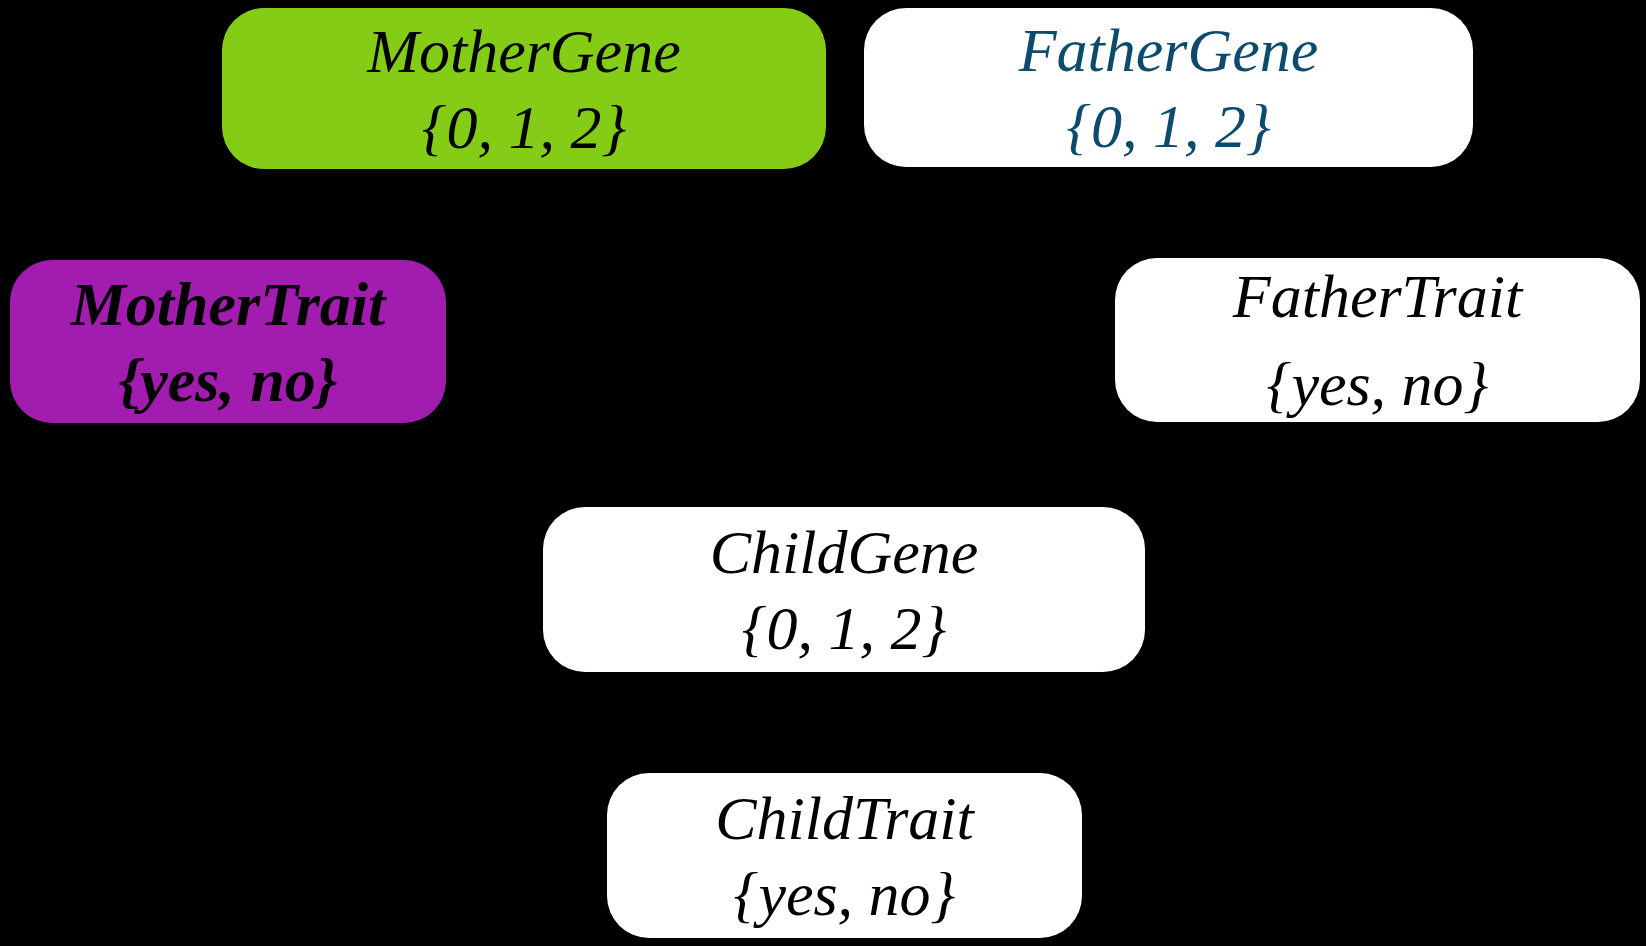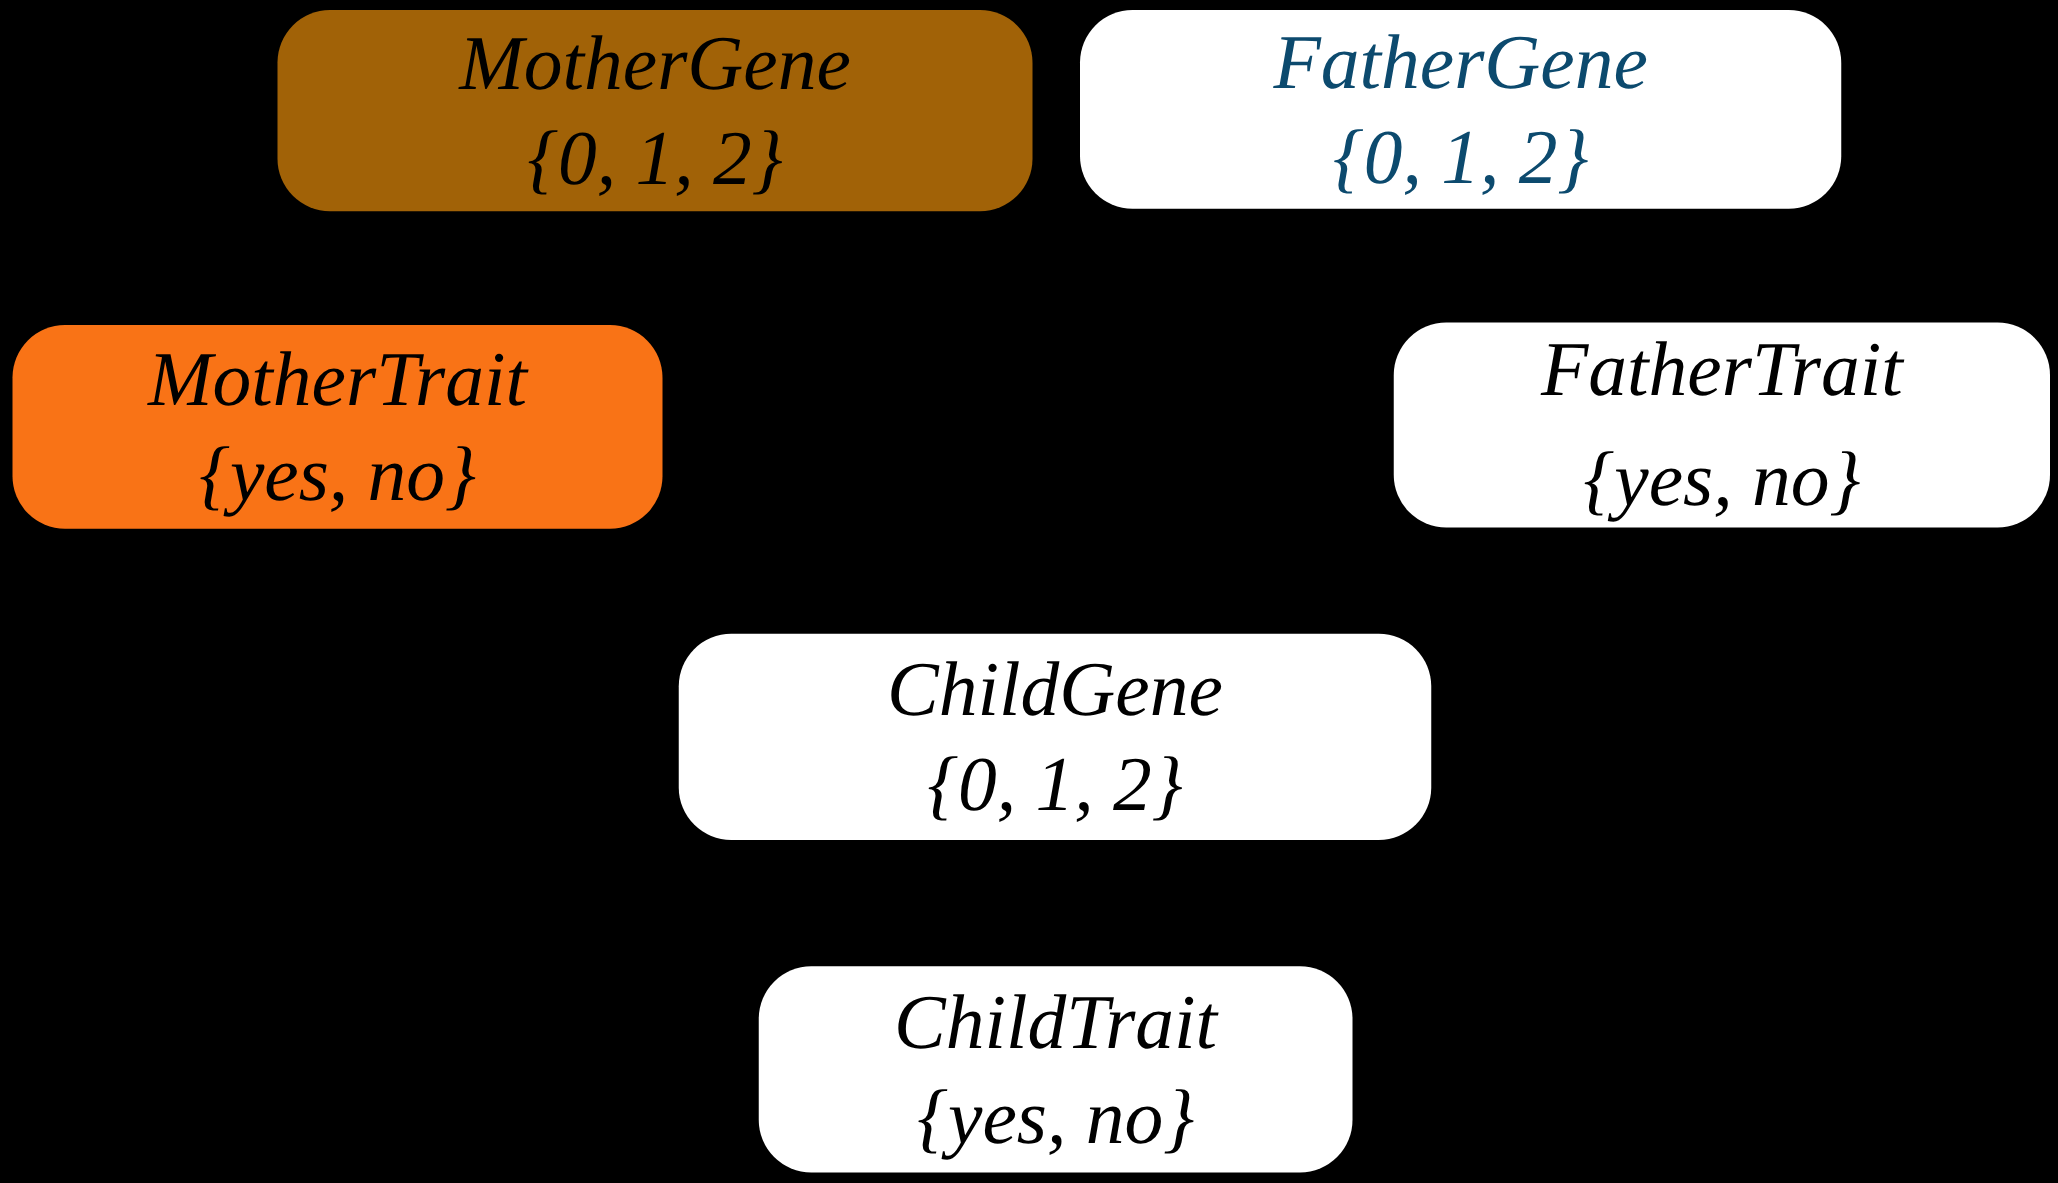--- a/index.html
+++ b/index.html
@@ -32,29 +32,29 @@
   }
   .node-title, .node-values {
     display: block;
   }
 </style>
 </head>
 <body>
 
 <div id="canvas" style="background: rgb(0, 0, 0);">
 
-<div class="node" style="left: 222px; top: 8px; width: 604px; height: 161px; background: #a16207; color: rgb(0, 0, 0);">
+<div class="node" style="left: 222px; top: 8px; width: 604px; height: 161px; background: #84cc16; color: rgb(0, 0, 0);">
       <span class="node-title">MotherGene</span>
       <span class="node-values">{0, 1, 2}</span>
     </div>
     <div class="node" style="left: 864px; top: 8px; width: 609px; height: 159px; background: rgb(255, 255, 255); color: #0c4a6e;">
       <span class="node-title">FatherGene</span>
       <span class="node-values">{0, 1, 2}</span>
     </div>
-    <div class="node" style="left: 10px; top: 260px; width: 520px; height: 163px; background: #f97316; color: rgb(0, 0, 0);">
+    <div class="node" style="left: 10px; top: 260px; width: 436px; height: 163px; background: #a21caf; color: rgb(0, 0, 0); font-weight: bold;">
       <span class="node-title">MotherTrait</span>
       <span class="node-values">{yes, no}</span>
     </div>
     <div class="node" style="left: 1115px; top: 258px; width: 525px; height: 164px; background: rgb(255, 255, 255); color: rgb(0, 0, 0); justify-content: space-between;">
       <span class="node-title">FatherTrait</span>
       <span class="node-values">{yes, no}</span>
     </div>
     <div class="node" style="left: 543px; top: 507px; width: 602px; height: 165px; background: rgb(255, 255, 255); color: rgb(0, 0, 0); text-align: center;">
       <span class="node-title">ChildGene</span>
       <span class="node-values">{0, 1, 2}</span>

